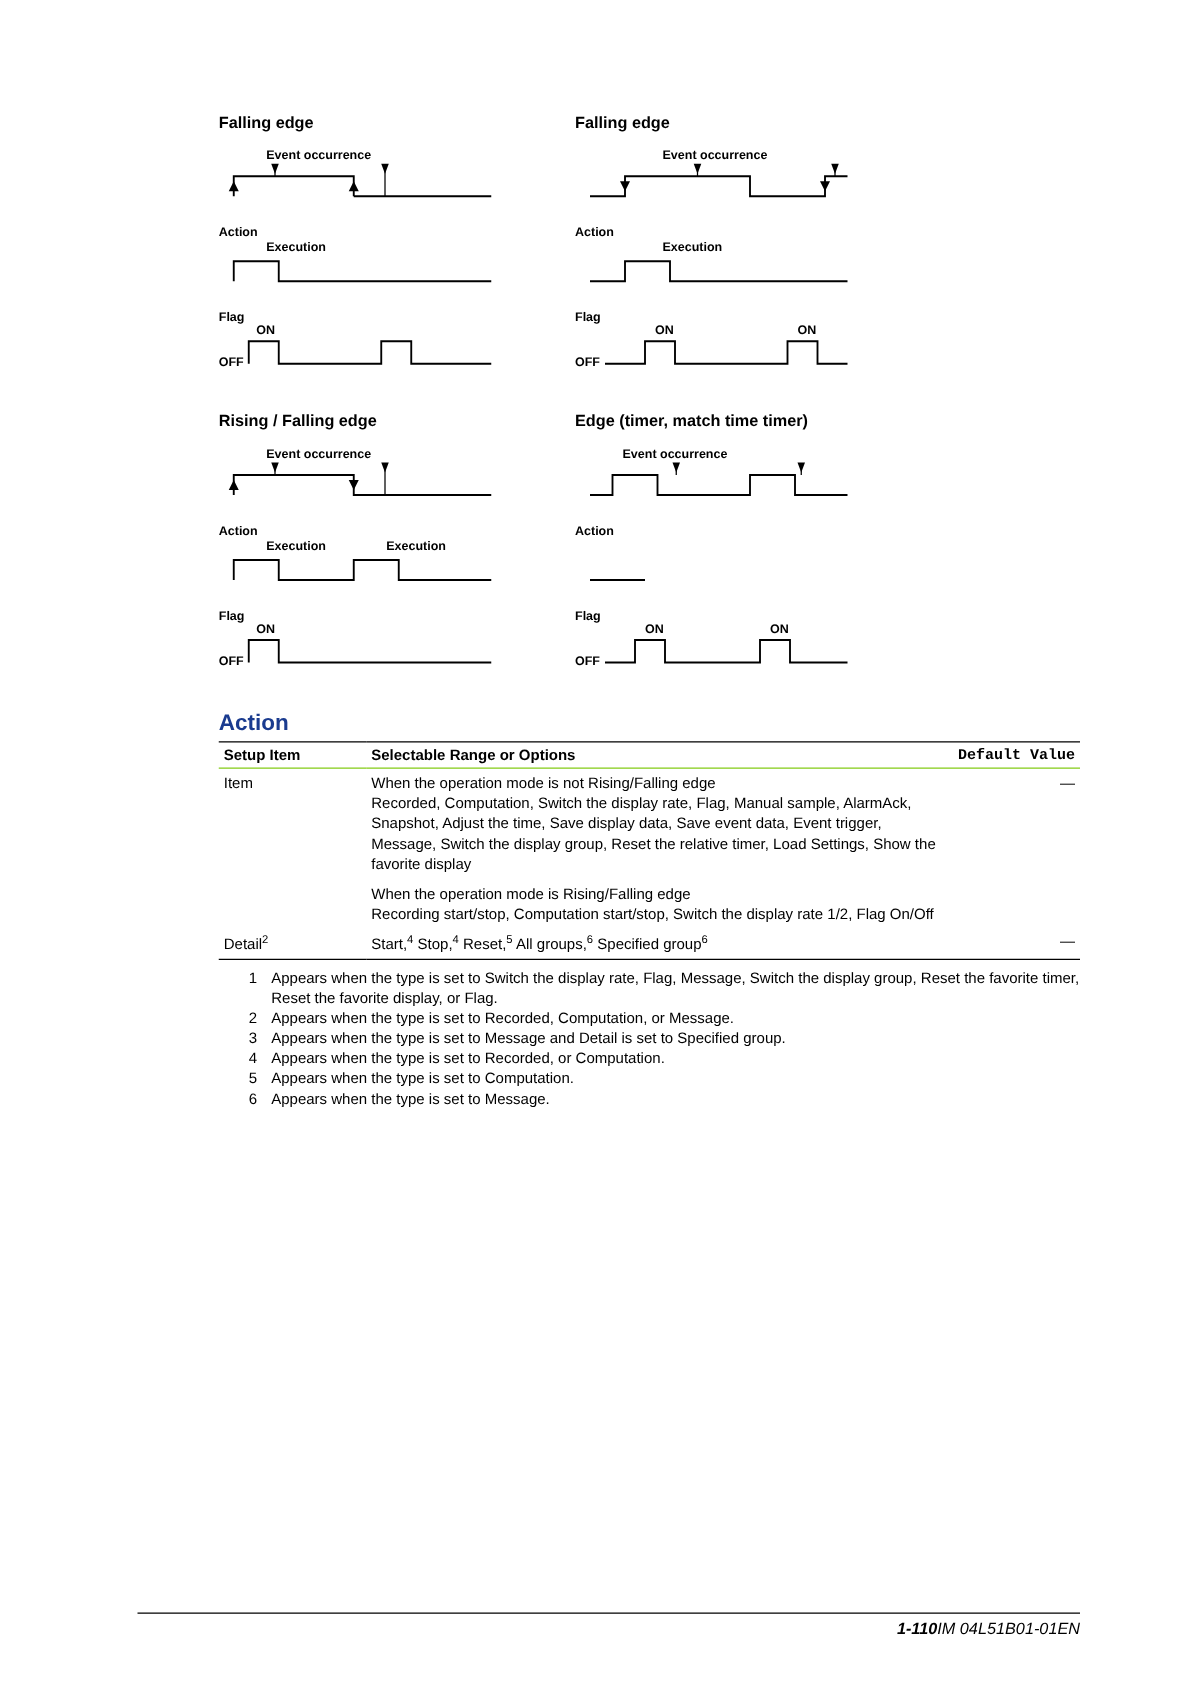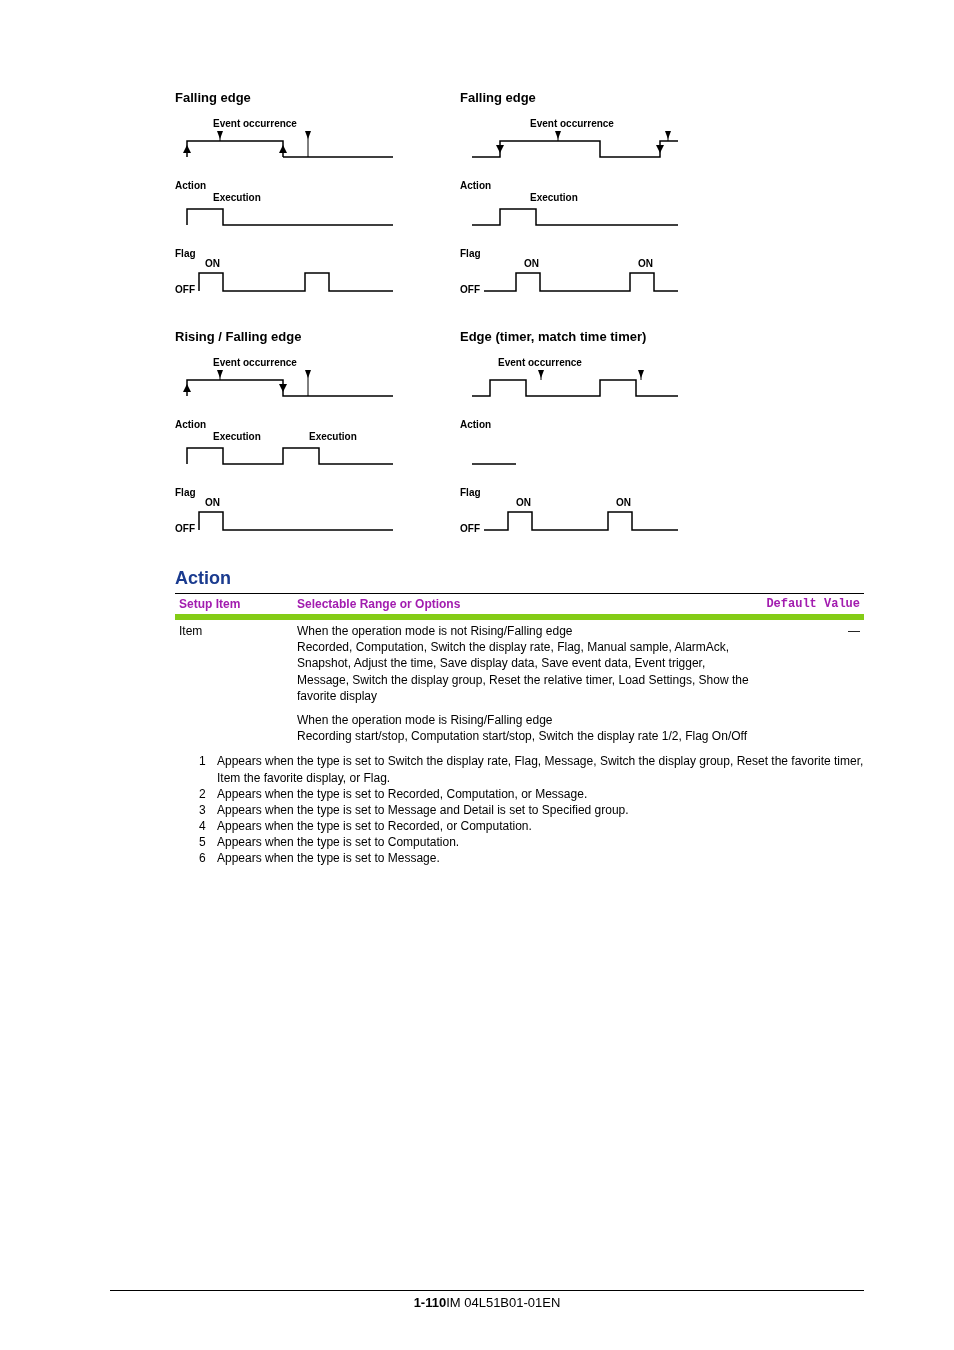--- a/index.html
+++ b/index.html
@@ -46,23 +46,23 @@
     margin-bottom: 4px;
   }
   .tbl {
     width: 100%;
     border-collapse: collapse;
     font-size: 12px;
   }
   .tbl th {
     text-align: left;
     font-weight: bold;
-    color: #a21caf;
+    color: #000000;
     border-top: 1px solid #000;
-    border-bottom: 6px solid #84cc16;
+    border-bottom: 1px solid #84cc16;
     padding: 3px 4px;
     vertical-align: top;
   }
   .tbl th:last-child { text-align: right; font-family: Liberation Mono, monospace; }
   .tbl td {
     padding: 3px 4px;
     vertical-align: top;
     line-height: 1.35;
   }
   .tbl td:last-child { text-align: right; }
@@ -79,22 +79,23 @@
   .note-txt { flex: 1; }
   .b { font-weight: normal; }
   .footer {
     position: absolute;
     bottom: 40px;
     left: 110px;
     right: 90px;
     border-top: 1px solid #000;
     padding-top: 4px;
     display: flex;
-    justify-content: center;
+    justify-content: flex-end;
     font-size: 13px;
+    font-style: italic;
   }
   .footer .pn { font-weight: bold; }
   .footer .doc { font-size: 13px; }
   svg { display:block; }
 </style>
 </head>
 <body>
 
 <div class="page">
 
@@ -212,27 +213,34 @@
           <td>Item</td>
           <td>
             <div class="b">When the operation mode is not Rising/Falling edge</div>
             <div>Recorded, Computation, Switch the display rate, Flag, Manual sample, AlarmAck, Snapshot, Adjust the time, Save display data, Save event data, Event trigger, Message, Switch the display group, Reset the relative timer, Load Settings, Show the favorite display</div>
             <div style="height:8px"></div>
             <div class="b">When the operation mode is Rising/Falling edge</div>
             <div>Recording start/stop, Computation start/stop, Switch the display rate 1/2, Flag On/Off</div>
           </td>
           <td>—</td>
         </tr>
+        <tr class="row-line">
+          <td><span>Detail</span><span class="sup">2</span></td>
+          <td>
+            <span>Start,</span><span class="sup">4</span><span> Stop,</span><span class="sup">4</span><span> Reset,</span><span class="sup">5</span><span> All groups,</span><span class="sup">6</span><span> Specified group</span><span class="sup">6</span>
+          </td>
+          <td>—</td>
+        </tr>
       </tbody>
     </table>
 
     <div class="notes" id="notes-container">
         <div class="note-row">
           <div class="note-num">1</div>
-          <div class="note-txt">Appears when the type is set to <span class="b">Switch the display rate</span>, <span class="b">Flag</span>, <span class="b">Message</span>, <span class="b">Switch the display group</span>, <span class="b">Reset the favorite timer</span>, <span class="b">Item the favorite display</span>, or <span class="b">Flag</span>.</div>
+          <div class="note-txt">Appears when the type is set to <span class="b">Switch the display rate</span>, <span class="b">Flag</span>, <span class="b">Message</span>, <span class="b">Switch the display group</span>, <span class="b">Reset the favorite timer</span>, <span class="b">Reset the favorite display</span>, or <span class="b">Flag</span>.</div>
         </div>
         <div class="note-row">
           <div class="note-num">2</div>
           <div class="note-txt">Appears when the type is set to <span class="b">Recorded</span>, <span class="b">Computation</span>, or <span class="b">Message</span>.</div>
         </div>
         <div class="note-row">
           <div class="note-num">3</div>
           <div class="note-txt">Appears when the type is set to <span class="b">Message</span> and Detail is set to <span class="b">Specified group</span>.</div>
         </div>
         <div class="note-row">

